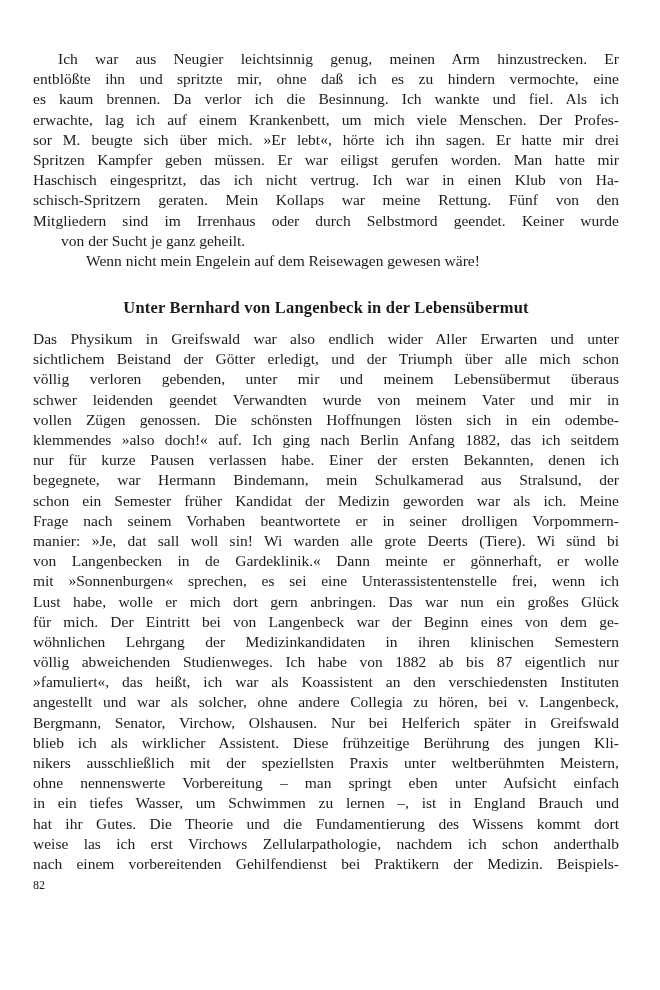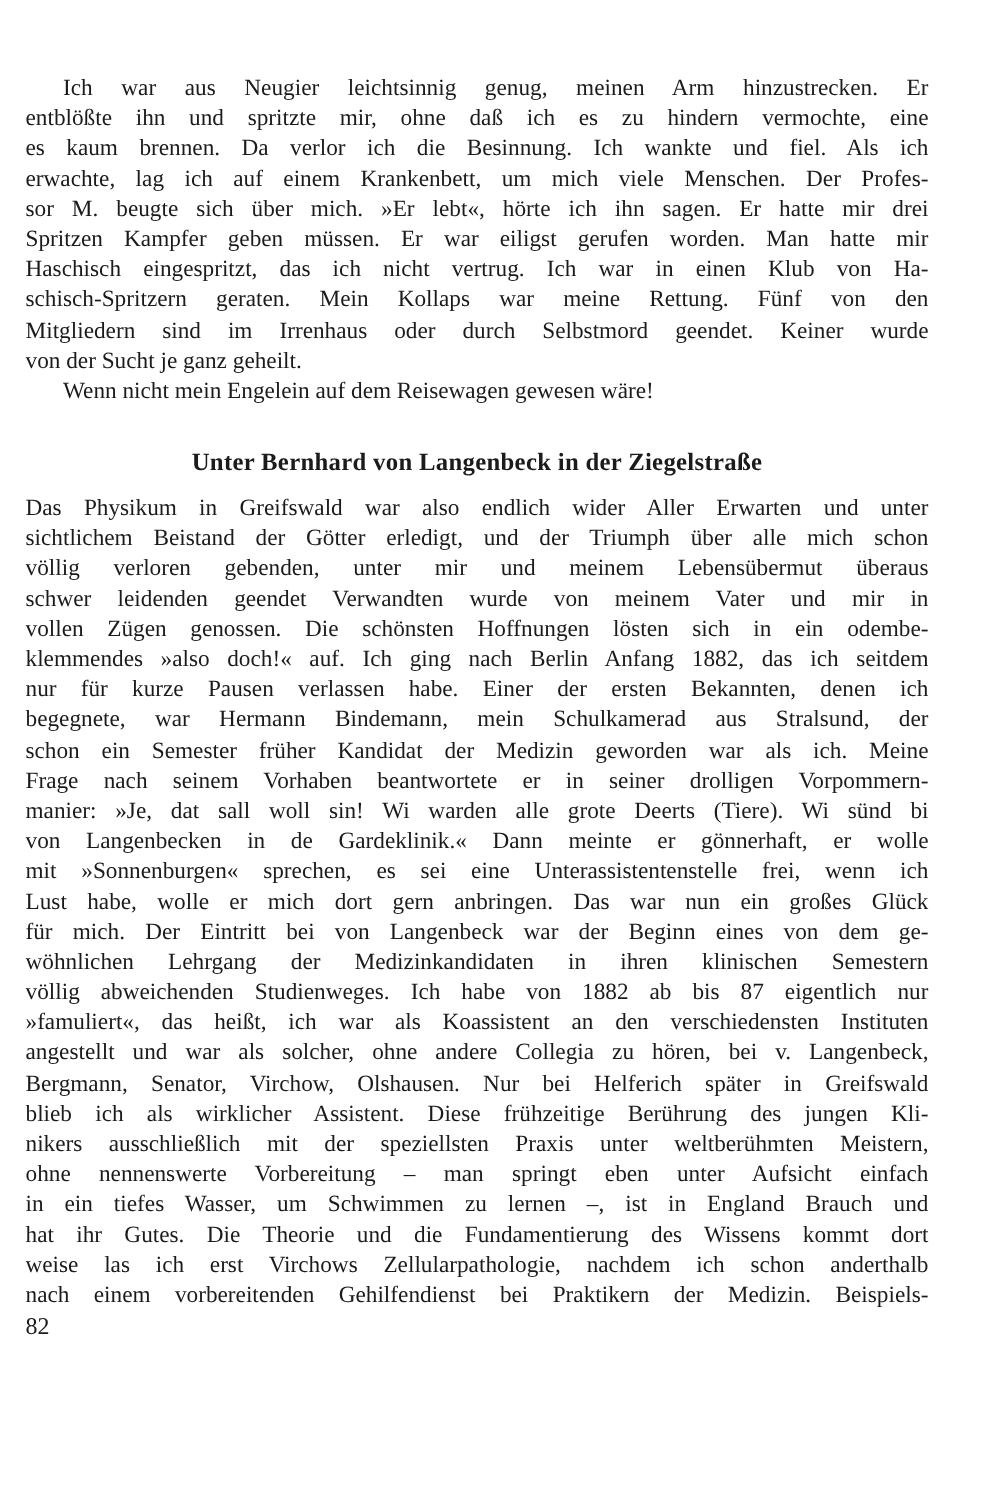--- a/index.html
+++ b/index.html
@@ -11,54 +11,55 @@
     width: 660px;
     height: 990px;
     overflow: hidden;
     font-family: "Liberation Serif", "DejaVu Serif", serif;
     color: #1b1b1b;
   }
   .page {
     box-sizing: border-box;
     width: 660px;
     height: 990px;
-    padding: 49px 41px 0 17px;
+    padding: 49px 41px 0 33px;
     background: #ffffff;
     overflow: hidden;
   }
   .para {
     font-size: 15.5px;
     line-height: 20.2px;
   }
   .line {
     text-align: justify;
     text-align-last: justify;
     word-spacing: -0.6px;
     white-space: normal;
     overflow: hidden;
     height: 20.2px;
   }
   .line.last {
     text-align-last: left;
     word-spacing: normal;
+    margin-left: 28px;
   }
   .para.indent .line.first {
     text-indent: 25px;
   }
   .heading {
     margin: 26px 0 10px 0;
     font-size: 16.5px;
     font-weight: bold;
     text-align: center;
     line-height: 22px;
     letter-spacing: 0.2px;
   }
   .page-number {
     margin-top: 3px;
-    font-size: 16px;
+    font-size: 12px;
     line-height: 16px;
     text-align: left;
   }
 </style>
 </head>
 <body>
 
 <div class="page">
 
   <div class="para indent">
@@ -71,21 +72,21 @@
       <div class="line">Haschisch eingespritzt, das ich nicht vertrug. Ich war in einen Klub von Ha-</div>
       <div class="line">schisch-Spritzern geraten. Mein Kollaps war meine Rettung. Fünf von den</div>
       <div class="line">Mitgliedern sind im Irrenhaus oder durch Selbstmord geendet. Keiner wurde</div>
       <div class="line last">von der Sucht je ganz geheilt.</div>
     </div>
 
   <div class="para indent">
       <div class="line first last">Wenn nicht mein Engelein auf dem Reisewagen gewesen wäre!</div>
     </div>
 
-  <h2 class="heading">Unter Bernhard von Langenbeck in der Ziegelstraße</h2>
+  <h2 class="heading">Unter Bernhard von Langenbeck in der Lebensübermut</h2>
 
   <div class="para">
       <div class="line first">Das Physikum in Greifswald war also endlich wider Aller Erwarten und unter</div>
       <div class="line">sichtlichem Beistand der Götter erledigt, und der Triumph über alle mich schon</div>
       <div class="line">völlig verloren gebenden, unter mir und meinem Lebensübermut überaus</div>
       <div class="line">schwer leidenden geendet Verwandten wurde von meinem Vater und mir in</div>
       <div class="line">vollen Zügen genossen. Die schönsten Hoffnungen lösten sich in ein odembe-</div>
       <div class="line">klemmendes »also doch!« auf. Ich ging nach Berlin Anfang 1882, das ich seitdem</div>
       <div class="line">nur für kurze Pausen verlassen habe. Einer der ersten Bekannten, denen ich</div>
       <div class="line">begegnete, war Hermann Bindemann, mein Schulkamerad aus Stralsund, der</div>

